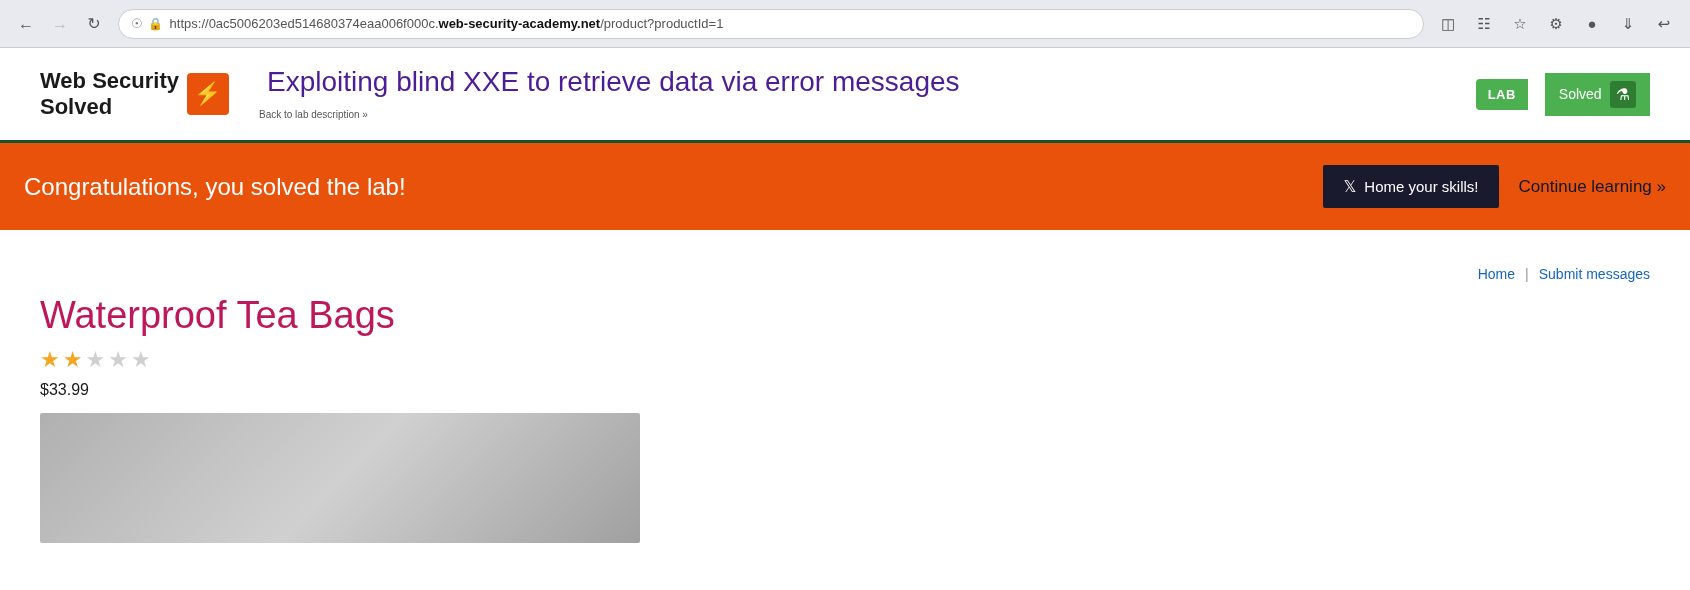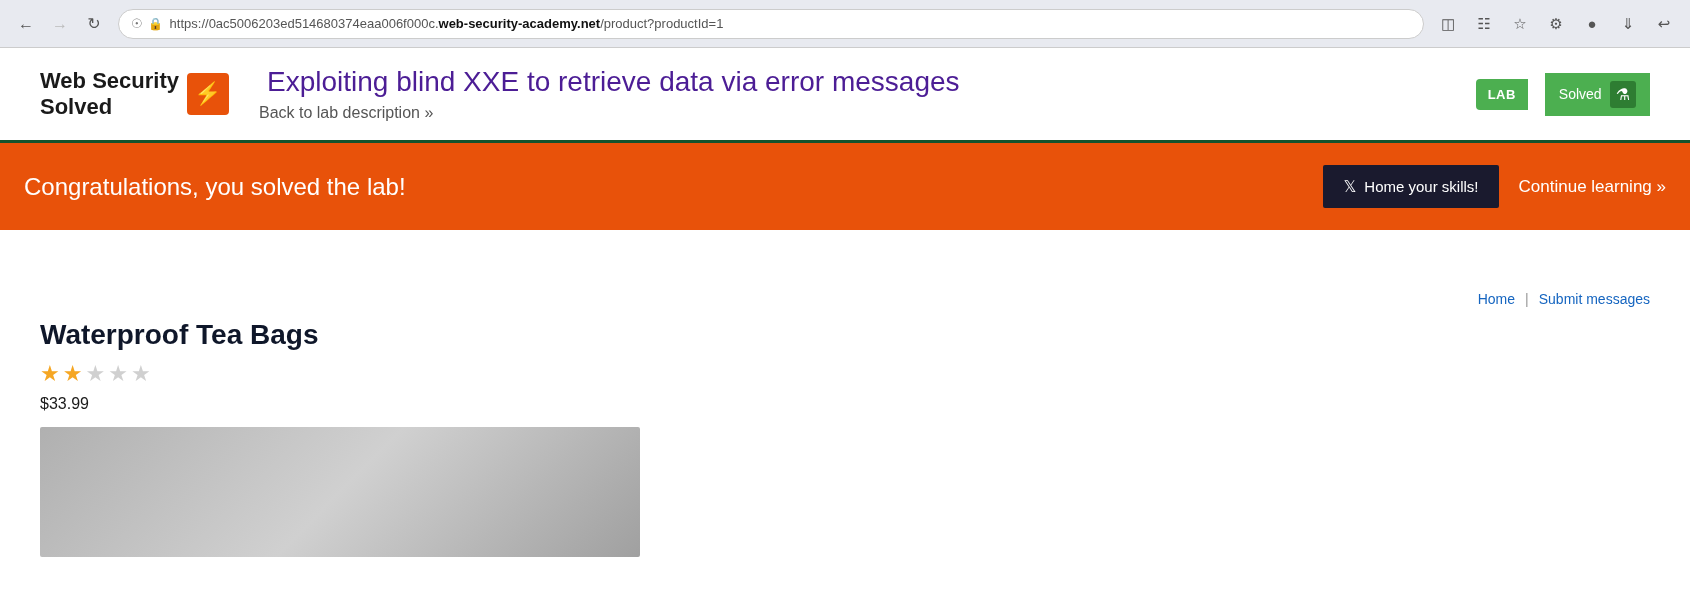--- a/index.html
+++ b/index.html
@@ -85,21 +85,21 @@
     .header-center { flex: 1; }
     .lab-title {
       font-size: 28px;
       color: #4c1d95;
       font-weight: normal;
       margin-bottom: 6px;
       margin-left: 8px;
     }
     .back-link {
       color: #555;
-      font-size: 16px;
+      font-size: 10px;
       text-decoration: none;
       cursor: pointer;
     }
     .header-right {
       display: flex;
       align-items: center;
       gap: 17px;
       justify-content: space-between;
     }
     .lab-badge {
@@ -154,56 +154,55 @@
       cursor: pointer;
       display: flex;
       align-items: center;
       gap: 8px;
       border-radius: 2px;
     }
     .twitter-icon {
       font-size: 16px;
     }
     .continue-link {
-      color: #ffffff;
+      color: #0f172a;
       font-size: 17px;
       text-decoration: none;
       cursor: pointer;
       display: flex;
       align-items: center;
       gap: 4px;
     }
 
     
     .product-area {
       padding: 36px 40px 0 40px;
       background: #fff;
-      margin-top: 25px;
     }
     .breadcrumb-nav {
       display: flex;
       justify-content: flex-end;
       align-items: center;
       padding-bottom: 12px;
       gap: 10px;
     }
     .breadcrumb-link {
       color: #1565c0;
       font-size: 14px;
       text-decoration: none;
       cursor: pointer;
     }
     .breadcrumb-sep {
       color: #999;
       font-size: 14px;
     }
     .product-name {
-      font-size: 28px;
-      font-weight: bold;
-      color: #0f172a;
+      font-size: 38px;
+      font-weight: normal;
+      color: #be185d;
       margin-bottom: 10px;
     }
     .star-rating {
       display: flex;
       align-items: center;
       gap: 3px;
       margin-bottom: 8px;
     }
     .star { font-size: 22px; }
     .star.filled { color: #f5a623; }

